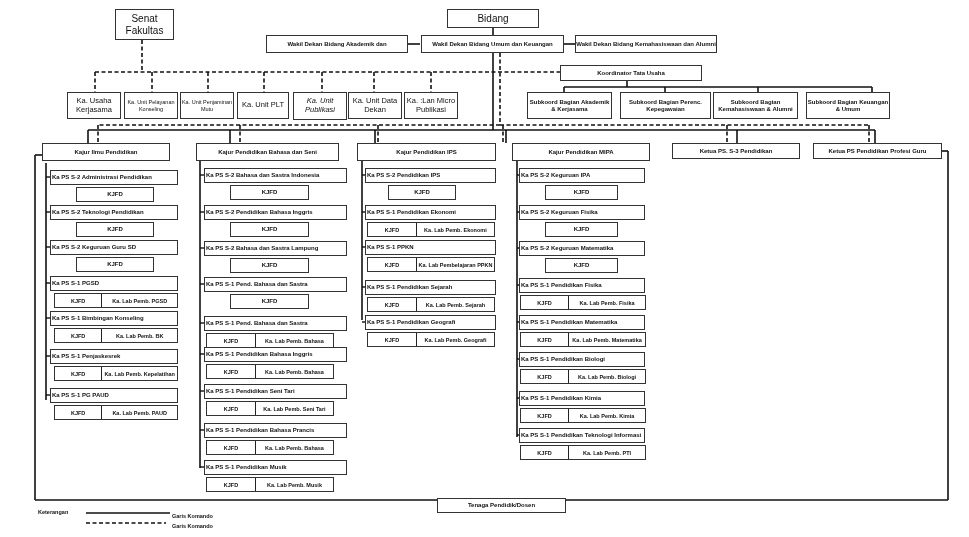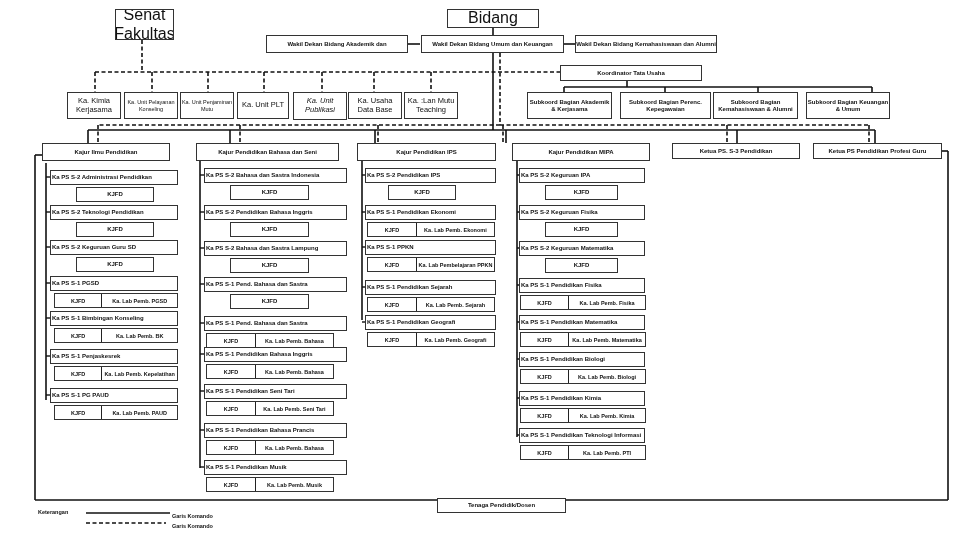--- a/index.html
+++ b/index.html
@@ -1,18 +1,18 @@
 <!DOCTYPE html>
 <html><head>
 <meta charset="utf-8">
 <style>
   html,body{margin:0;padding:0;background:#fff;}
   body{width:969px;height:537px;position:relative;overflow:hidden;font-family:"Liberation Sans",sans-serif;color:#111;}
   .box{position:absolute;box-sizing:border-box;border:1.5px solid #333;background:#fff;display:flex;align-items:center;justify-content:center;text-align:center;font-weight:bold;font-size:6px;line-height:1.15;overflow:hidden;}
-  .box.lg{font-weight:normal;font-size:16px;}
+  .box.lg{font-weight:normal;font-size:10px;}
   .box.md{font-weight:normal;font-size:7.5px;}
   .box.sm{font-weight:normal;font-size:5.5px;}
   .box.left{justify-content:flex-start;text-align:left;padding-left:1px;}
   .split{position:absolute;box-sizing:border-box;border:1.5px solid #333;background:#fff;display:flex;font-weight:bold;font-size:5.5px;}
   .split span{display:flex;align-items:center;justify-content:center;}
   .split span.a{width:38%;border-right:1.5px solid #222;}
   .split span.b{flex:1;}
   svg#lines{position:absolute;left:0;top:0;}
   .legend{position:absolute;font-size:5.5px;font-weight:bold;}
 </style>
@@ -117,27 +117,27 @@
   <line x1="86" y1="513" x2="170" y2="513" stroke="#111" stroke-width="1.6"></line>
   <line x1="86" y1="523" x2="166" y2="523" stroke="#111" stroke-width="1.6" stroke-dasharray="4,2.5"></line>
 </svg>
 
 <div class="box lg" style="left:115px;top:9px;width:59px;height:31px;">Senat Fakultas</div>
 <div class="box lg" style="left:447px;top:9px;width:92px;height:19px;">Bidang</div>
 <div class="box" style="left:266px;top:35px;width:142px;height:18px;">Wakil Dekan Bidang Akademik dan</div>
 <div class="box" style="left:421px;top:35px;width:143px;height:18px;">Wakil Dekan Bidang Umum dan Keuangan</div>
 <div class="box" style="left:575px;top:35px;width:142px;height:18px;">Wakil Dekan Bidang Kemahasiswaan dan Alumni</div>
 
-<div class="box md" style="left:67px;top:92px;width:54px;height:27px;">Ka. Kimia Kerjasama</div>
+<div class="box md" style="left:67px;top:92px;width:54px;height:27px;">Ka. Usaha Kerjasama</div>
 <div class="box sm" style="left:124px;top:92px;width:54px;height:27px;">Ka. Unit Pelayanan Konseling</div>
 <div class="box sm" style="left:180px;top:92px;width:54px;height:27px;">Ka. Unit Penjaminan Mutu</div>
 <div class="box md" style="left:237px;top:92px;width:52px;height:27px;">Ka. Unit PLT</div>
 <div class="box md" style="left:293px;top:92px;width:54px;height:28px;font-style:italic;">Ka. Unit Publikasi</div>
-<div class="box md" style="left:348px;top:92px;width:54px;height:27px;">Ka. Usaha Data Base</div>
-<div class="box md" style="left:404px;top:92px;width:54px;height:27px;">Ka. :Lan Mutu Teaching</div>
+<div class="box md" style="left:348px;top:92px;width:54px;height:27px;">Ka. Unit Data Dekan</div>
+<div class="box md" style="left:404px;top:92px;width:54px;height:27px;">Ka. :Lan Micro Publikasi</div>
 
 <div class="box" style="left:560px;top:65px;width:142px;height:16px;">Koordinator Tata Usaha</div>
 <div class="box" style="left:527px;top:92px;width:85px;height:27px;">Subkoord Bagian Akademik &amp; Kerjasama</div>
 <div class="box" style="left:620px;top:92px;width:91px;height:27px;">Subkoord Bagian Perenc. Kepegawaian</div>
 <div class="box" style="left:713px;top:92px;width:85px;height:27px;">Subkoord Bagian Kemahasiswaan &amp; Alumni</div>
 <div class="box" style="left:806px;top:92px;width:84px;height:27px;">Subkoord Bagian Keuangan &amp; Umum</div>
 
 <div class="box" style="left:42px;top:143px;width:128px;height:18px;">Kajur Ilmu Pendidikan</div>
 <div class="box" style="left:196px;top:143px;width:143px;height:18px;">Kajur Pendidikan Bahasa dan Seni</div>
 <div class="box" style="left:357px;top:143px;width:139px;height:18px;">Kajur Pendidikan IPS</div>

